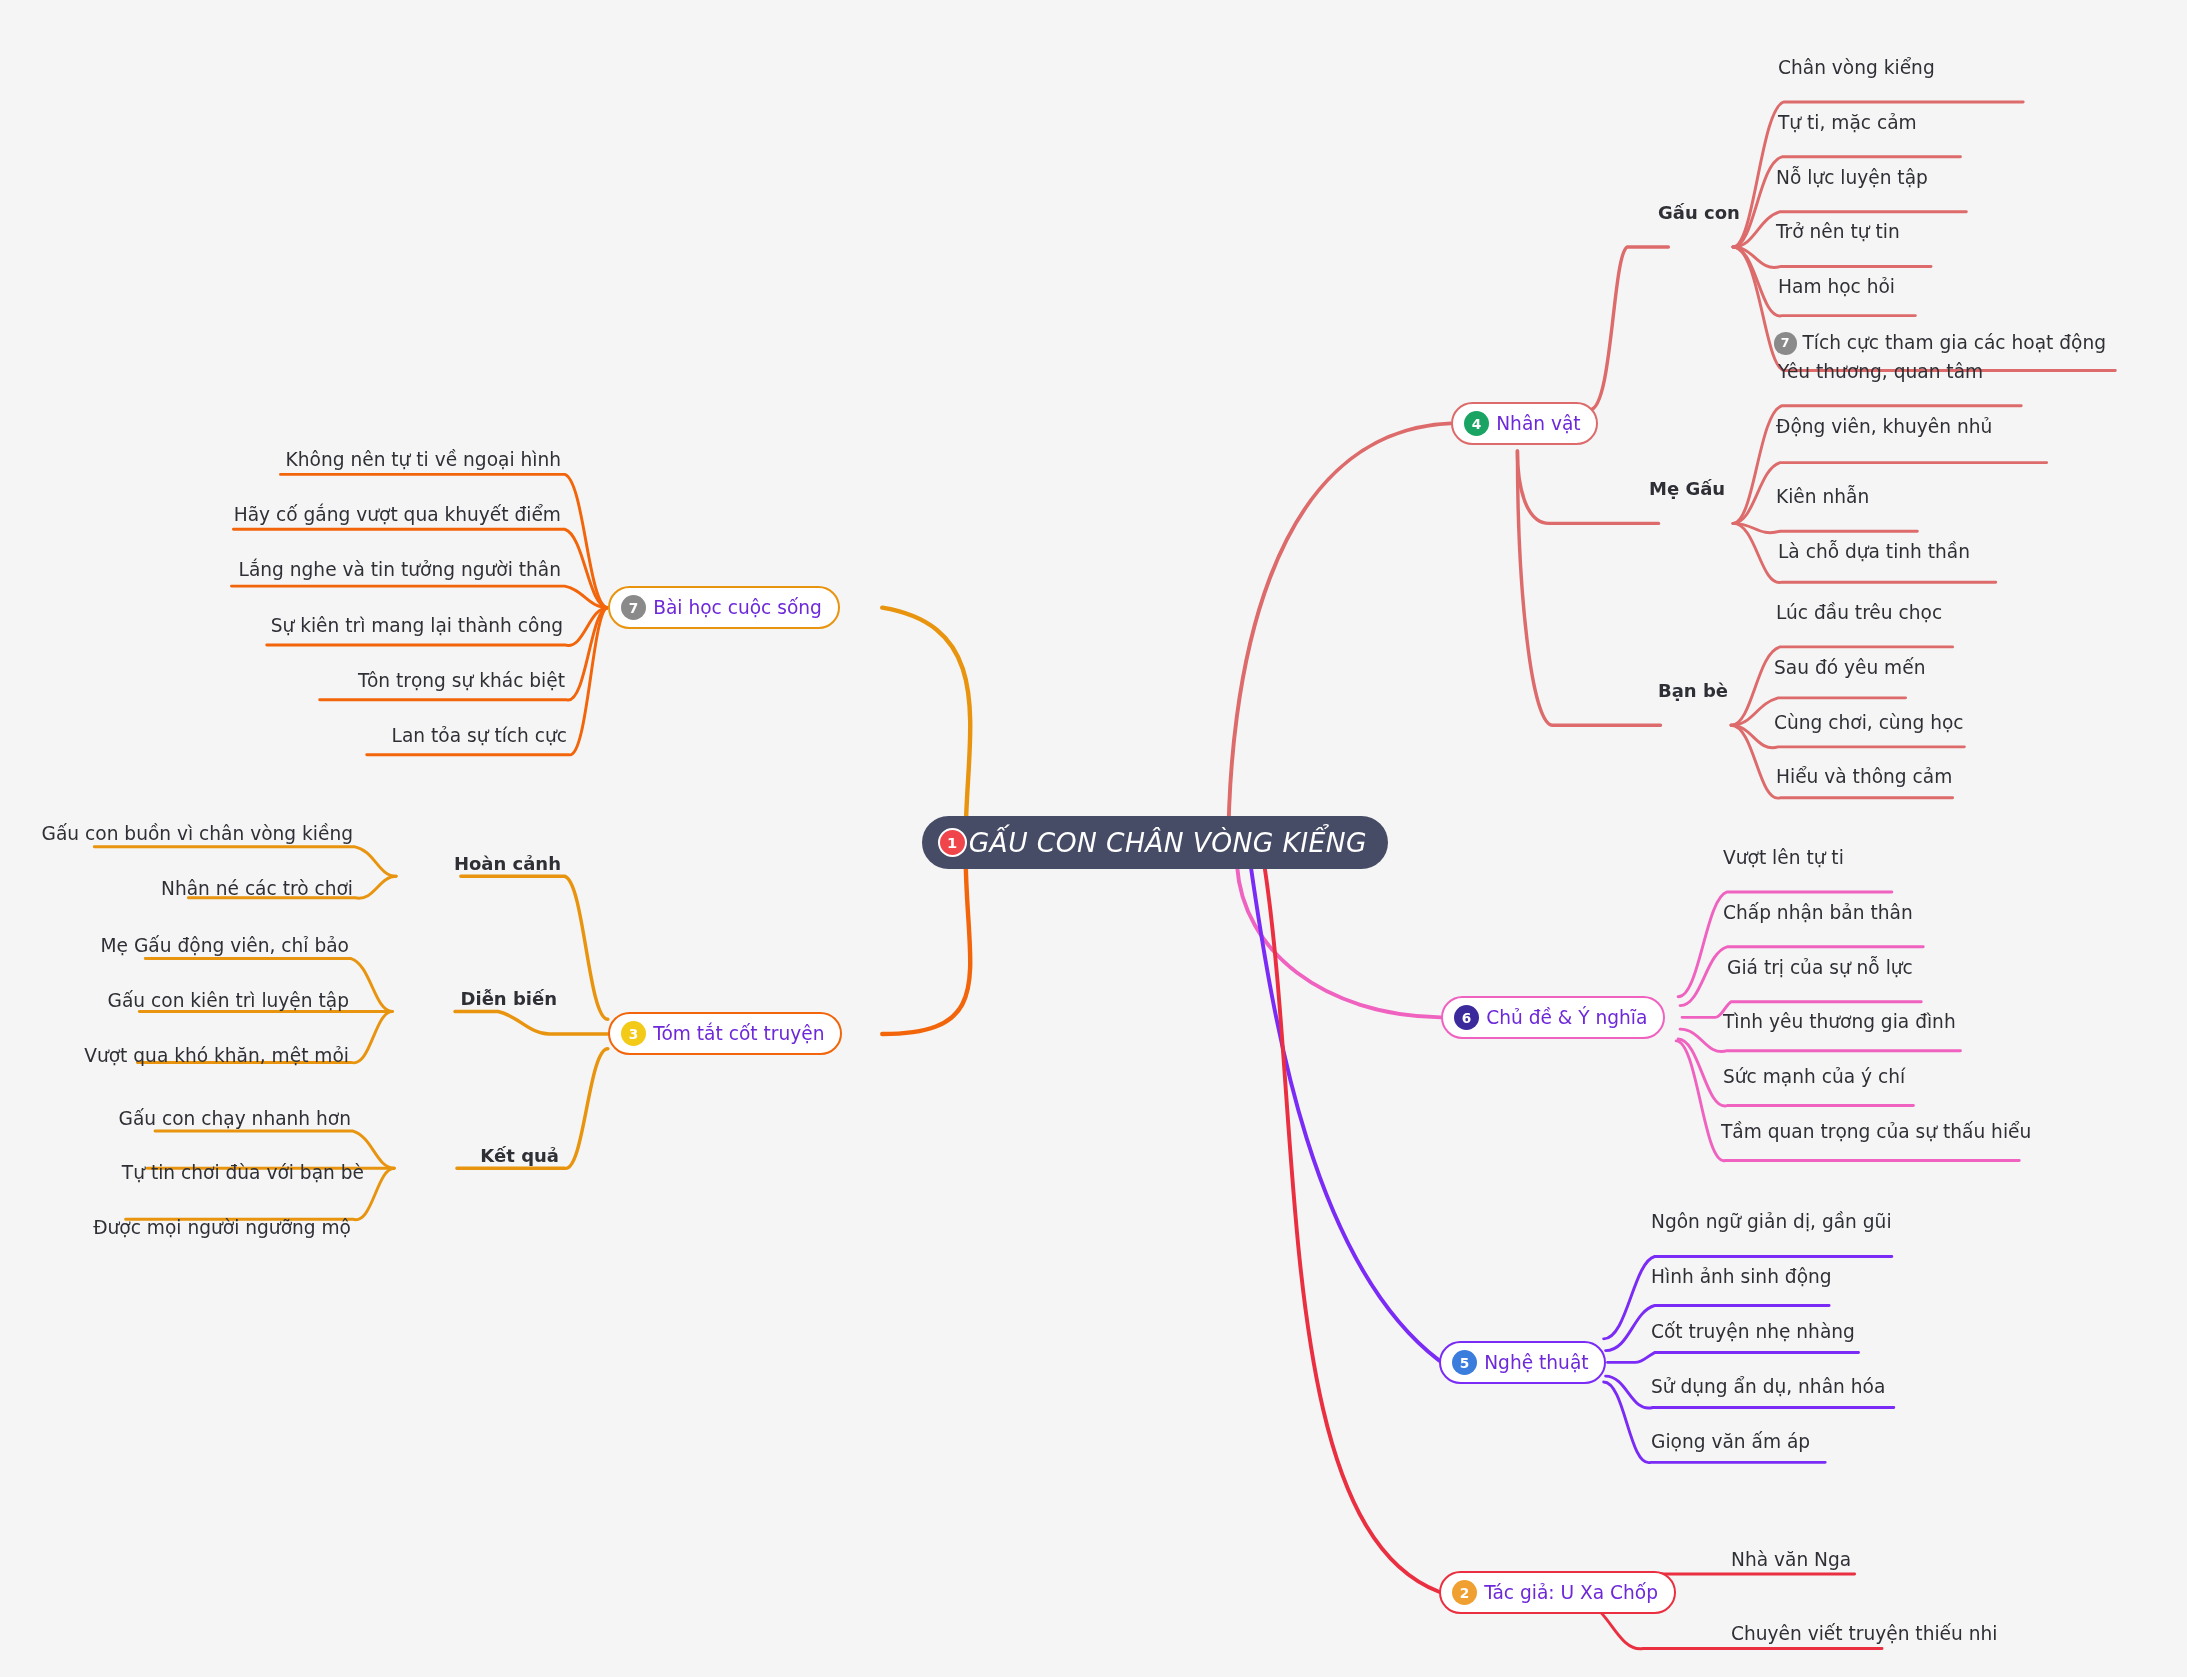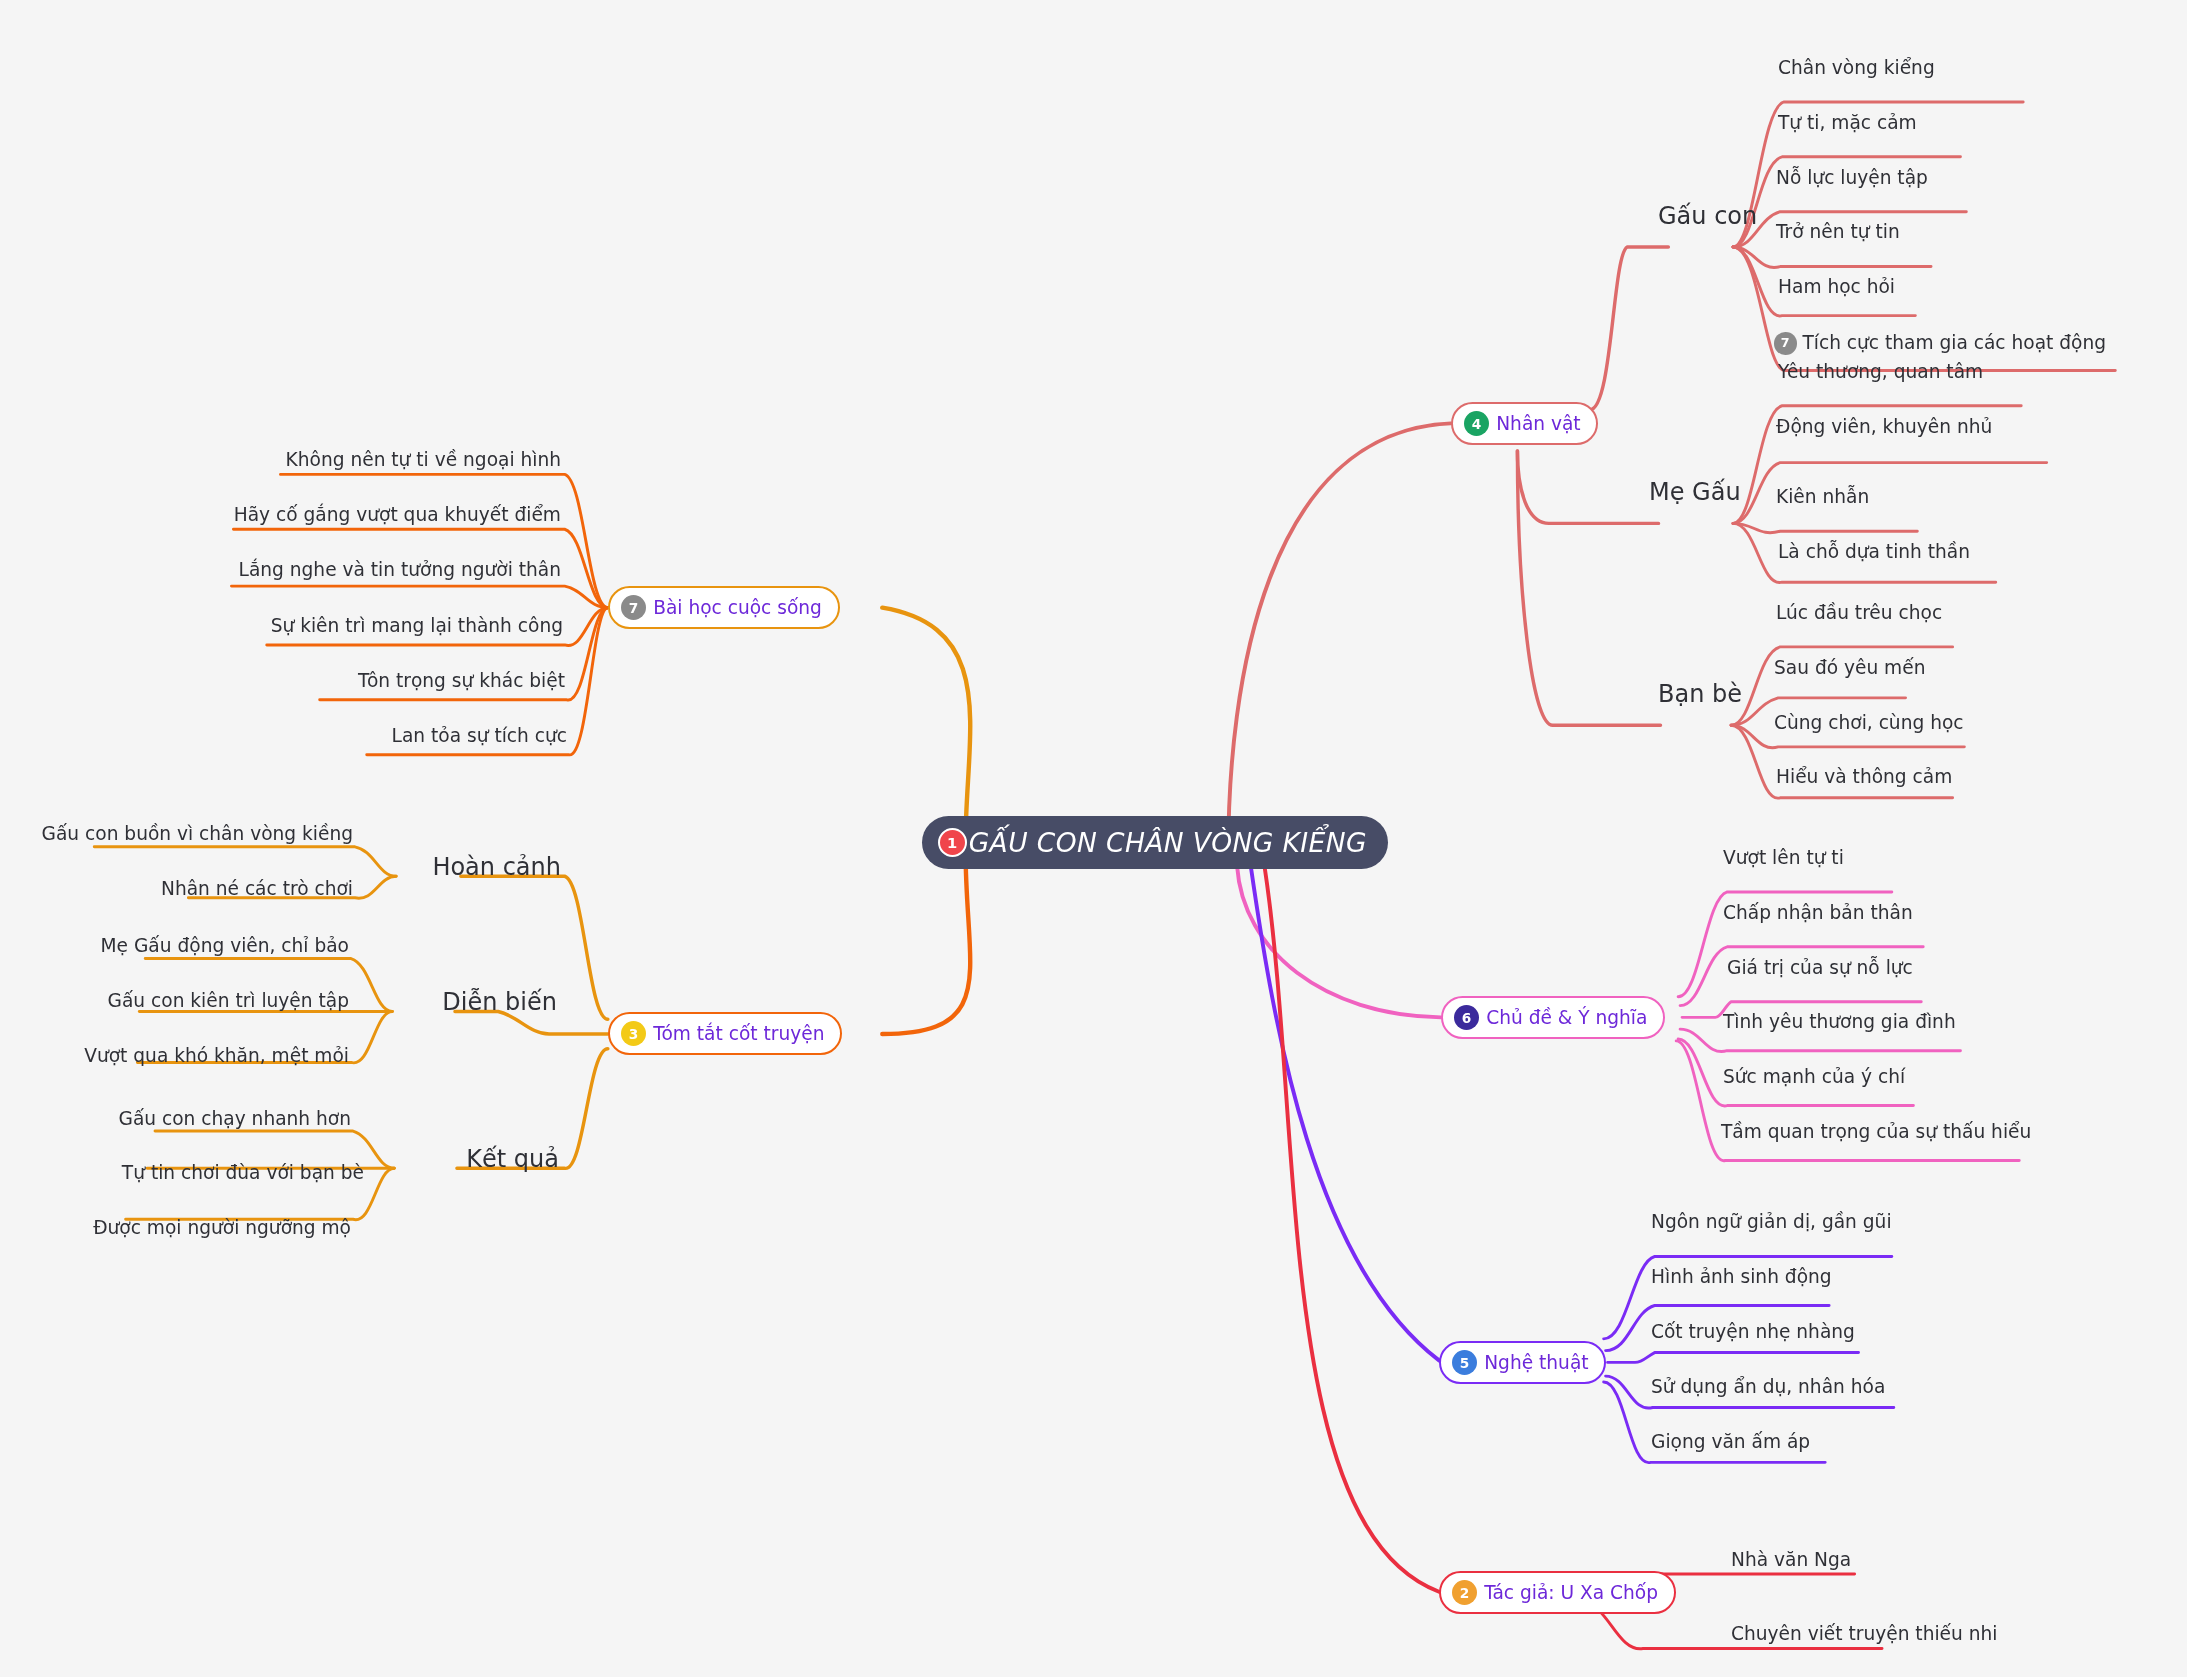--- a/index.html
+++ b/index.html
@@ -76,25 +76,26 @@
     z-index: 15;
   }
   .pill .label {
     font-size: 18.6px;
     color: #6d28d9;
     margin-left: 6.9px;
   }
 
   
   .l2 {
-    font-size: 24px;
+    font-size: 18px;
     color: #2f3036;
     white-space: nowrap;
     z-index: 12;
     line-height: 1;
+    font-weight: bold;
   }
   
   .l3 {
     font-size: 18.6px;
     color: #2f3036;
     white-space: nowrap;
     z-index: 12;
     line-height: 1;
     display: flex;
     align-items: center;

